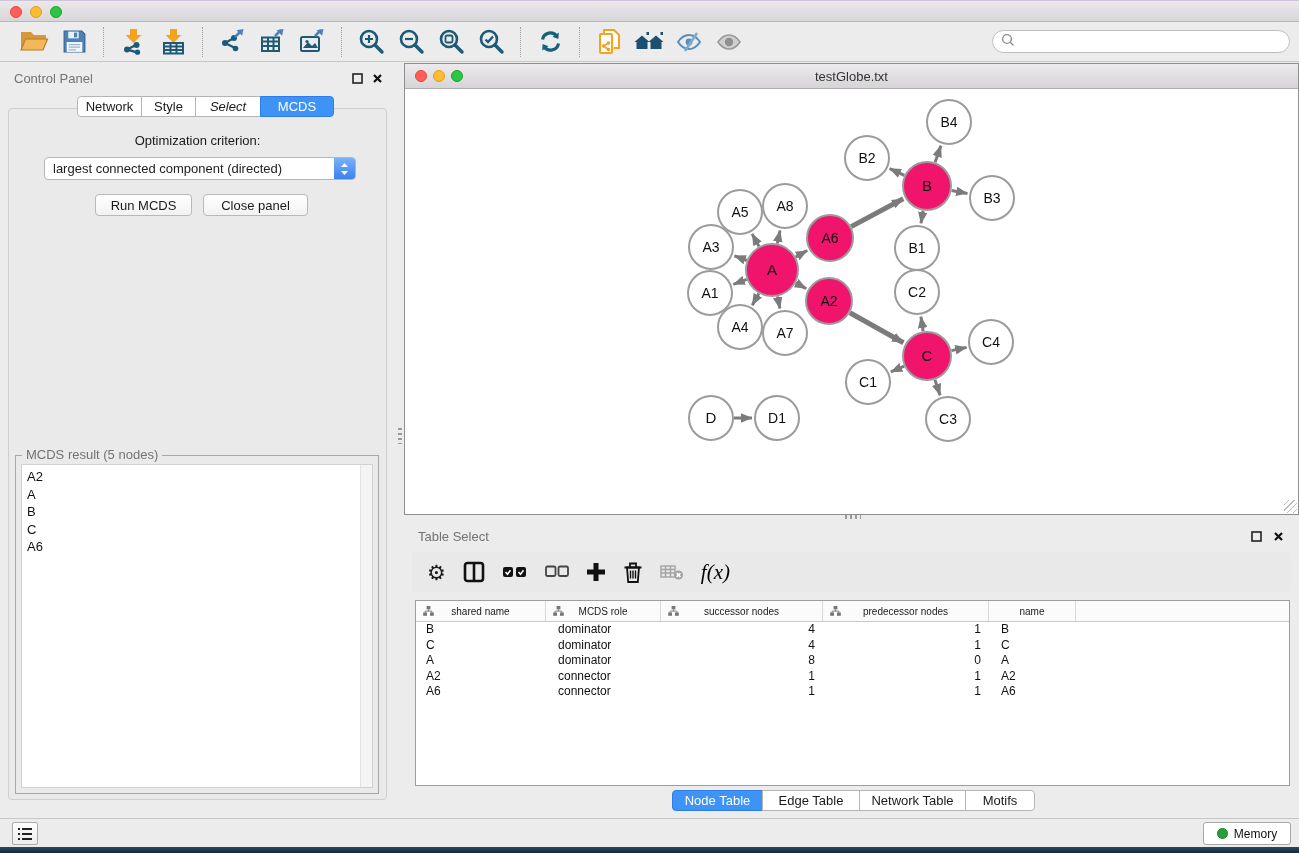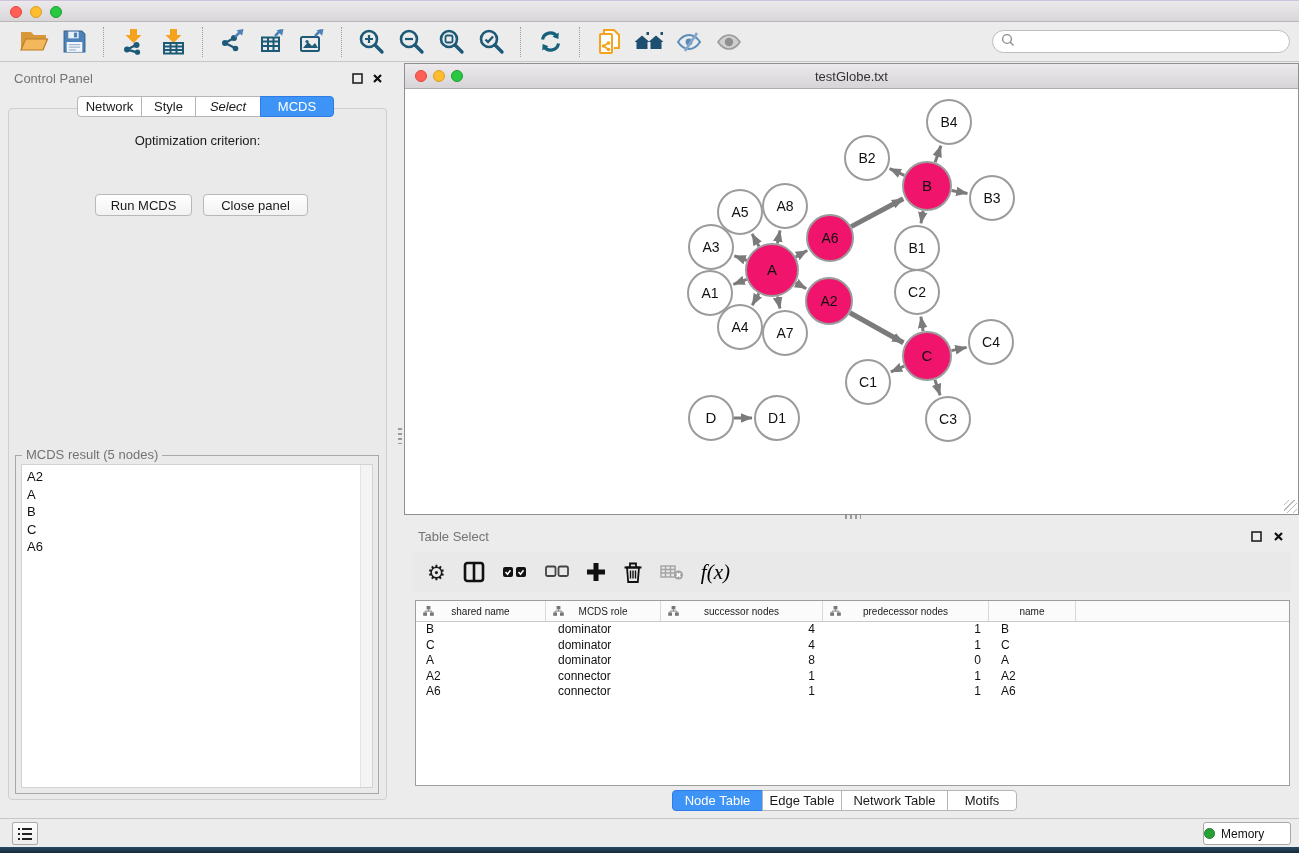--- a/index.html
+++ b/index.html
@@ -85,21 +85,21 @@
   .th.filler{flex:1;border-right:none;cursor:default}
   .tr{display:flex;height:15.6px;font-size:12px;color:#111;cursor:default}
   .td{overflow:hidden;white-space:nowrap;line-height:15.6px}
   .tp-tabs{position:absolute;left:268px;top:270px;display:flex}
   .tp-tabs .seg{font-size:13px}
   
   .statusbar{position:absolute;left:0;top:818px;right:0;height:29px;background:#ececec;border-top:1px solid #c6c6c6}
   .list-btn{position:absolute;left:12px;top:3px;width:26px;height:23px;border:1px solid #ababab;border-radius:2px;
             background:linear-gradient(#fdfdfd,#ededed);display:flex;align-items:center;justify-content:center;cursor:pointer}
   .memory-btn{position:absolute;right:8px;top:3px;width:88px;height:23px;border:1px solid #a8a8a8;border-radius:3px;
-              background:#fff;display:flex;align-items:center;gap:6px;cursor:pointer}
+              background:#fff;display:flex;align-items:center;justify-content:center;gap:6px;cursor:pointer}
   .memory-dot{width:11px;height:11px;border-radius:50%;background:#27a037;border:1px solid #1d7f2a}
   .memory-label{font-size:12px;color:#111}
   .bottom-strip{position:absolute;left:0;top:847px;right:0;height:6px;background:linear-gradient(#2a4a63,#16293a)}
 </style>
 </head>
 <body>
 
 <div class="app">
 
   <div class="titlebar">
@@ -283,20 +283,29 @@
         </svg>
     </div>
     <div class="cp-tabs" id="cp-tabs">
         <div class="seg" style="width: 65px;">Network</div>
         <div class="seg" style="width: 55px;">Style</div>
         <div class="seg" style="width: 66px; font-style: italic;">Select</div>
         <div class="seg active" style="width: 74px;">MCDS</div>
       </div>
     <div class="cp-content">
       <div class="opt-label">Optimization criterion:</div>
+      <div class="dropdown">
+        <span class="dd-text">largest connected component (directed)</span>
+        <span class="dd-stepper">
+          <svg width="9" height="14" viewBox="0 0 9 14">
+              <path d="M4.5 1L8 5H1z" fill="#fff"></path>
+              <path d="M4.5 13L1 9h7z" fill="#fff"></path>
+            </svg>
+        </span>
+      </div>
       <button class="btn btn-run">Run MCDS</button>
       <button class="btn btn-close">Close panel</button>
       <div class="fieldset">
         <span class="legend">MCDS result (5 nodes)</span>
         <div class="listbox">
           <div id="mcds-list">
               <div class="list-item">A2</div>
               <div class="list-item">A</div>
               <div class="list-item">B</div>
               <div class="list-item">C</div>
@@ -579,21 +588,21 @@
             <div class="td" style="width: 130px; padding-left: 10px;">A6</div>
             <div class="td" style="width: 115px; padding-left: 12px;">connector</div>
             <div class="td" style="width: 162px; text-align: right; padding-right: 8px;">1</div>
             <div class="td" style="width: 166px; text-align: right; padding-right: 8px;">1</div>
             <div class="td" style="width: 87px; padding-left: 12px;">A6</div>
           </div>
         </div>
     </div>
     <div class="tp-tabs" id="tp-tabs">
         <div class="seg active" style="width: 91px;">Node Table</div>
-        <div class="seg" style="width: 80px;">Edge Table</div>
+        <div class="seg" style="width: 98px;">Edge Table</div>
         <div class="seg" style="width: 107px;">Network Table</div>
         <div class="seg" style="width: 70px;">Motifs</div>
       </div>
   </div>
 
   <div class="statusbar">
     <div class="list-btn">
       <svg width="16" height="14" viewBox="0 0 16 14">
           <g fill="#222">
             <rect x="1" y="1" width="2" height="2"></rect>

